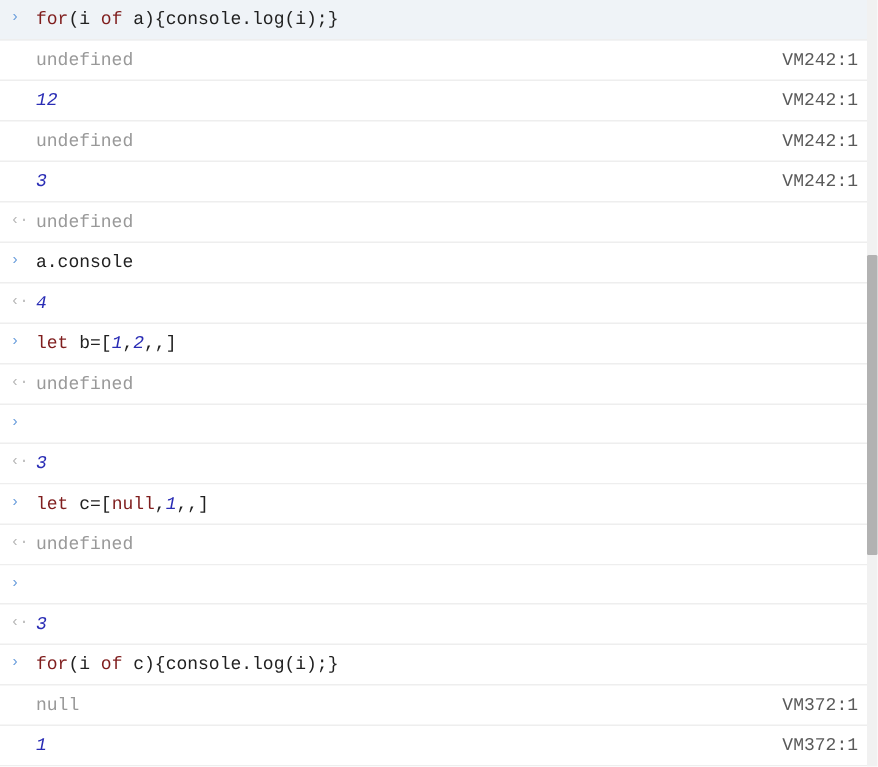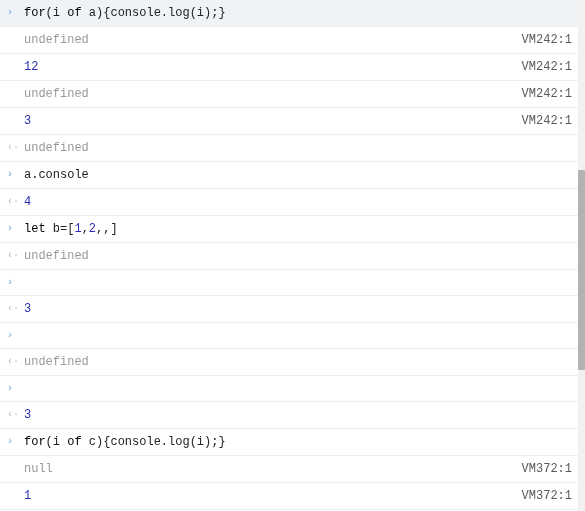--- a/index.html
+++ b/index.html
@@ -65,23 +65,23 @@
   .content {
     flex: 1;
     white-space: pre;
   }
   .source-link {
     color: #5a5a5a;
     margin-left: 12px;
     cursor: pointer;
   }
   .undef { color: #999999; text-align: center; }
-  .num { color: #2a2db5; }
+  .num { color: #2a2db5; font-style: italic; }
   .null { color: #999999; }
-  .kw { color: #000000; }
+  .kw { color: #7f1d1d; }
   .str, .ident { color: #212121; }
 </style>
 </head>
 <body>
 
 <div class="console" id="console">
     <div class="row input highlighted">
       <span class="marker in">›</span>
       <span class="content"><span class="kw">for</span><span class="ident">(i </span><span class="kw">of</span><span class="ident"> a){console.log(i);}</span></span>
     </div>
@@ -123,20 +123,21 @@
     </div>
     <div class="row input">
       <span class="marker in">›</span>
     </div>
     <div class="row output">
       <span class="marker out">‹·</span>
       <span class="content"><span class="num">3</span></span>
     </div>
     <div class="row input">
       <span class="marker in">›</span>
+      <span class="content"><span class="kw">let</span><span class="ident"> c=[</span><span class="kw">null</span><span class="ident">,</span><span class="num">1</span><span class="ident">,,]</span></span>
     </div>
     <div class="row output">
       <span class="marker out">‹·</span>
       <span class="content"><span class="undef">undefined</span></span>
     </div>
     <div class="row input">
       <span class="marker in">›</span>
     </div>
     <div class="row output">
       <span class="marker out">‹·</span>

